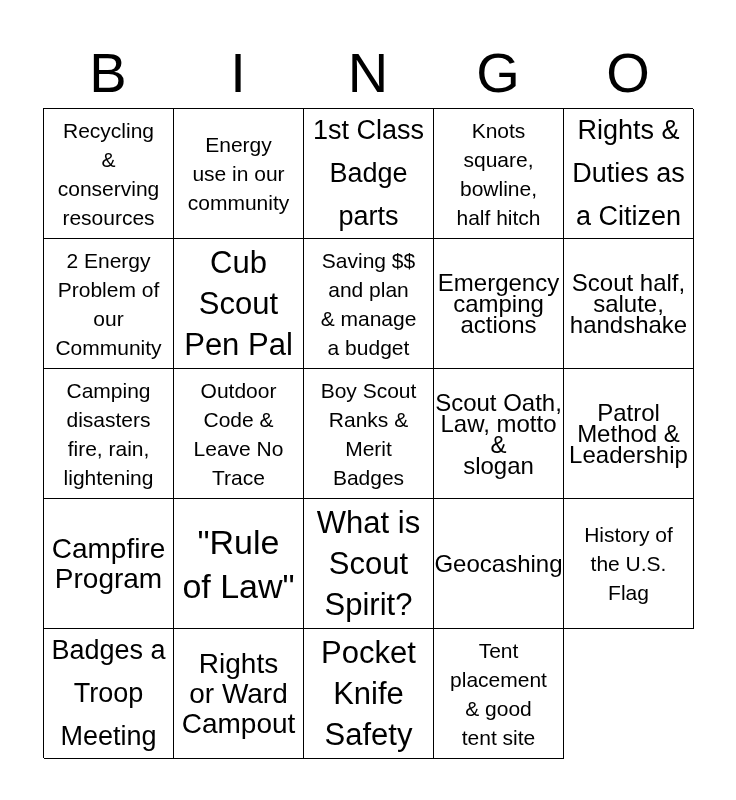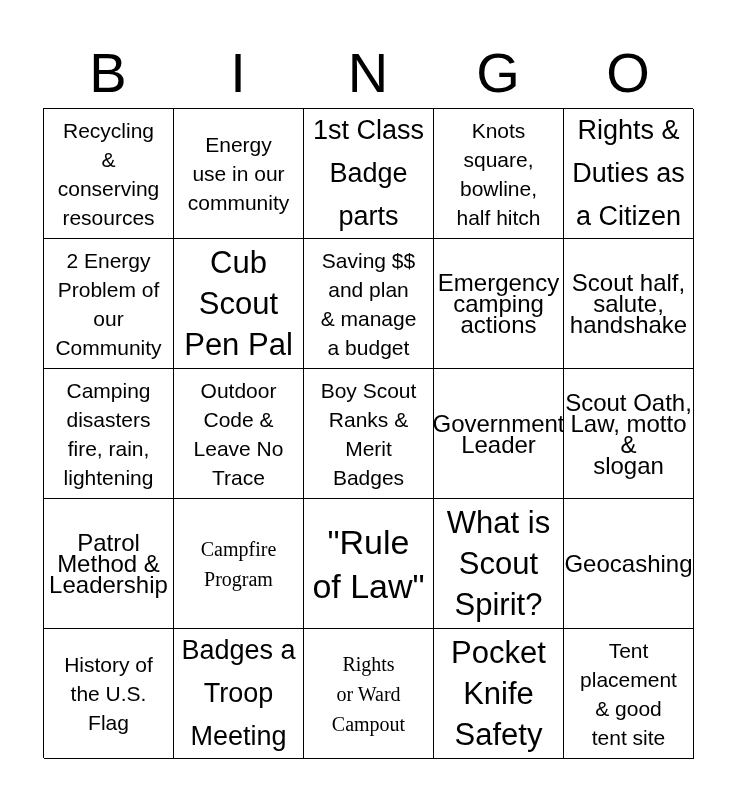--- a/index.html
+++ b/index.html
@@ -53,21 +53,21 @@
     text-align: center;
     overflow: hidden;
     padding: 0 1px;
   }
   .cell-text {
     white-space: pre-line;
     display: block;
   }
   .s-xs { font-size: 24px; line-height: 21px; }
   .s-sm { font-size: 21px; line-height: 29px; }
-  .s-md { font-size: 20px; line-height: 30px; font-family: Liberation Serif, serif; }
+  .s-md { font-size: 28px; line-height: 30px; }
   .s-lg { font-size: 27px; line-height: 43px; }
   .s-xl { font-size: 31px; line-height: 41px; }
   .s-xxl { font-size: 34px; line-height: 44px; }
 </style>
 </head>
 <body>
 
 <div class="header">
   <div class="header-letter">B</div>
   <div class="header-letter">I</div>
@@ -146,24 +146,20 @@
 Leave No
 Trace</span>
     </div>
   <div class="cell">
       <span class="cell-text s-sm">Boy Scout
 Ranks &amp;
 Merit
 Badges</span>
     </div>
   <div class="cell">
-      <span class="cell-text s-xs">Government
-Leader</span>
-    </div>
-  <div class="cell">
       <span class="cell-text s-xs">Scout Oath,
 Law, motto
 &amp;
 slogan</span>
     </div>
 
   <div class="cell">
       <span class="cell-text s-xs">Patrol
 Method &amp;
 Leadership</span>

